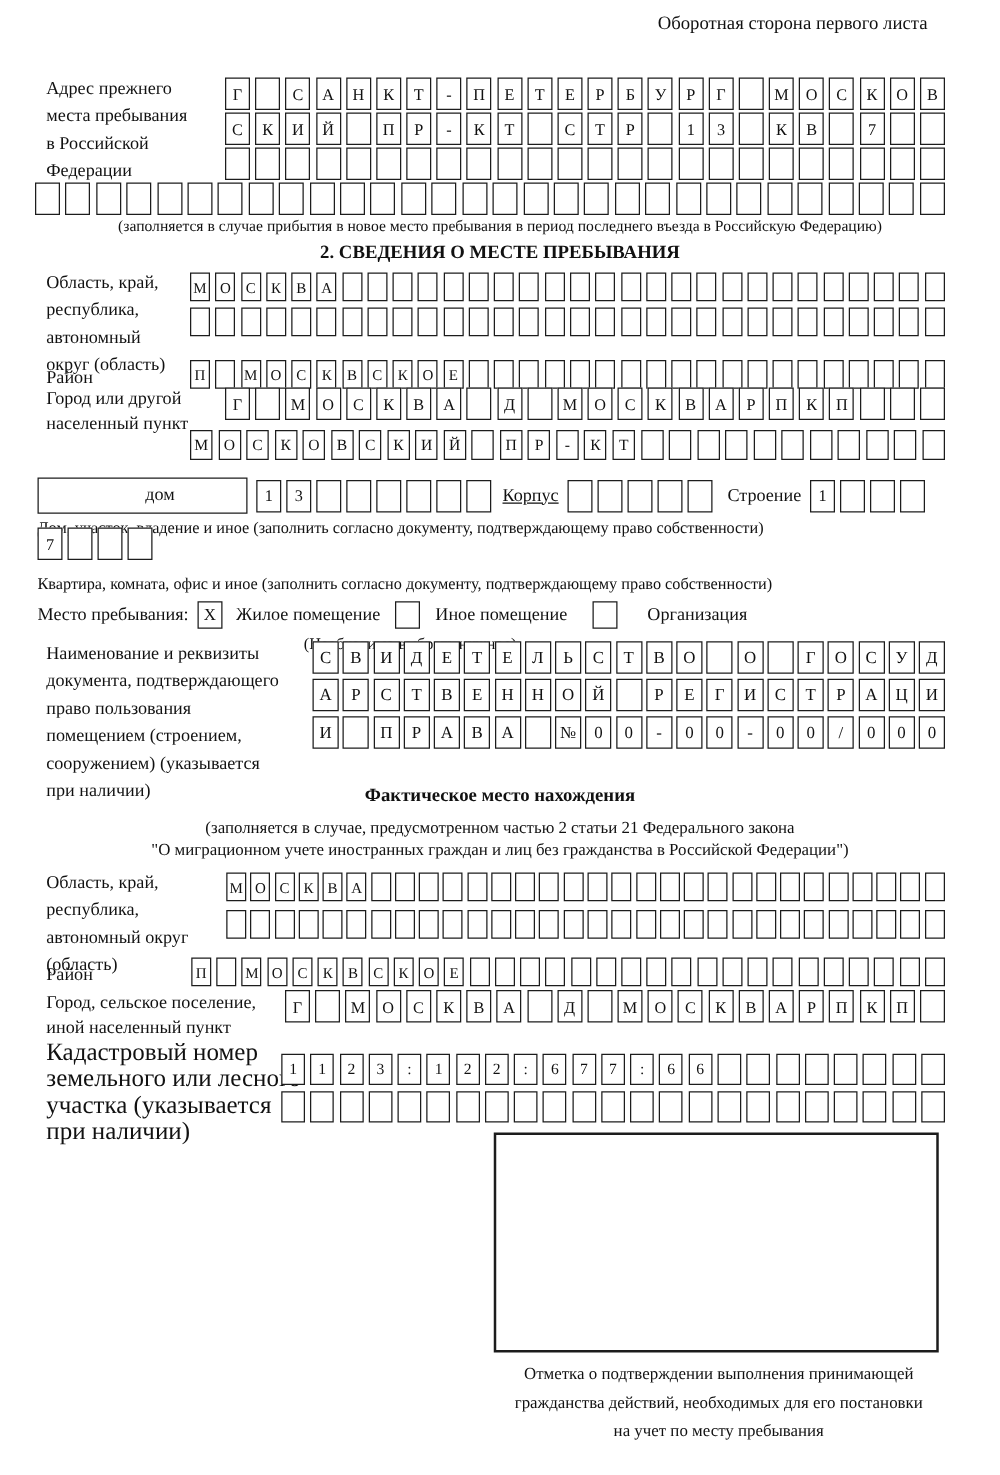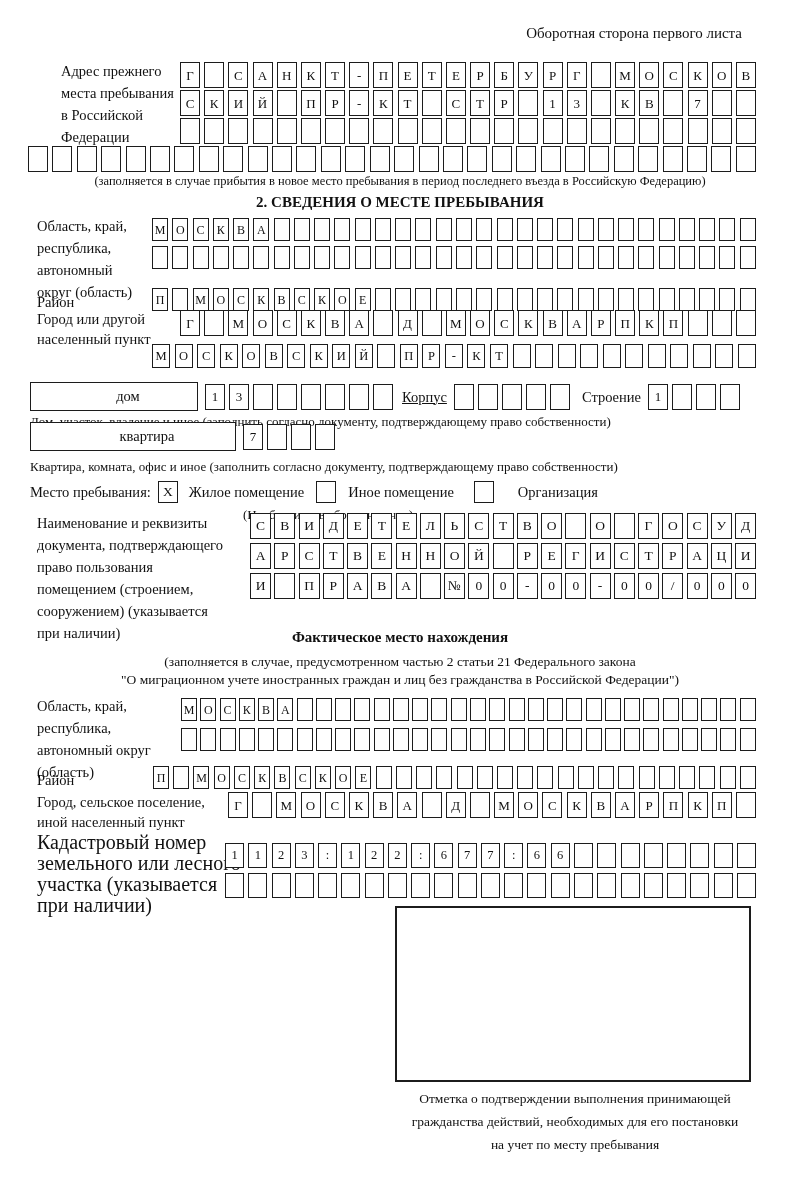--- a/index.html
+++ b/index.html
@@ -27,23 +27,23 @@
             align-items:center;justify-content:center;font-size:14.5px;background:#fff;padding-left:28px;}
   .checkbox{box-sizing:border-box;width:20px;height:22px;border:1.6px solid #1c1c1c;
             display:flex;align-items:center;justify-content:center;font-size:13.5px;}
   .stampbox{box-sizing:border-box;border:2px solid #1c1c1c;background:#fff;}
 </style>
 </head>
 <body>
 
 <div id="page">
 
-  <div class="abs label" style="top:22px;right:58px;font-size:15px;">Оборотная сторона первого листа</div>
-
-  <div class="abs" style="left:37px;top:60px;margin-left:24px;">
+  <div class="abs label" style="top:8px;right:58px;font-size:15px;">Оборотная сторона первого листа</div>
+
+  <div class="abs" style="left:37px;top:60px;">
     <div class="label">Адрес прежнего</div>
     <div class="label">места пребывания</div>
     <div class="label">в Российской</div>
     <div class="label">Федерации</div>
   </div>
   <div class="row" style="left:180px;top:62px;width:576px;">
       <span class="cell cw20">Г</span>
       <span class="cell cw20"></span>
       <span class="cell cw20">С</span>
       <span class="cell cw20">А</span>
@@ -347,21 +347,20 @@
     <div class="cellgroup">
         <span class="cell cw20">1</span>
         <span class="cell cw20"></span>
         <span class="cell cw20"></span>
         <span class="cell cw20"></span>
       </div>
   </div>
   <div class="abs caption" style="left:30px;top:414px;">Дом, участок, владение и иное (заполнить согласно документу, подтверждающему право собственности)</div>
 
   <div class="inline-row" style="left:30px;top:422px;">
-    <div class="labelbox" style="width:206px;height:29px;margin-right:7px;">квартира</div>
     <div class="cellgroup">
         <span class="cell cw20">7</span>
         <span class="cell cw20"></span>
         <span class="cell cw20"></span>
         <span class="cell cw20"></span>
       </div>
   </div>
   <div class="abs caption" style="left:30px;top:459px;">Квартира, комната, офис и иное (заполнить согласно документу, подтверждающему право собственности)</div>
 
   <div class="inline-row" style="left:30px;top:481px;">

